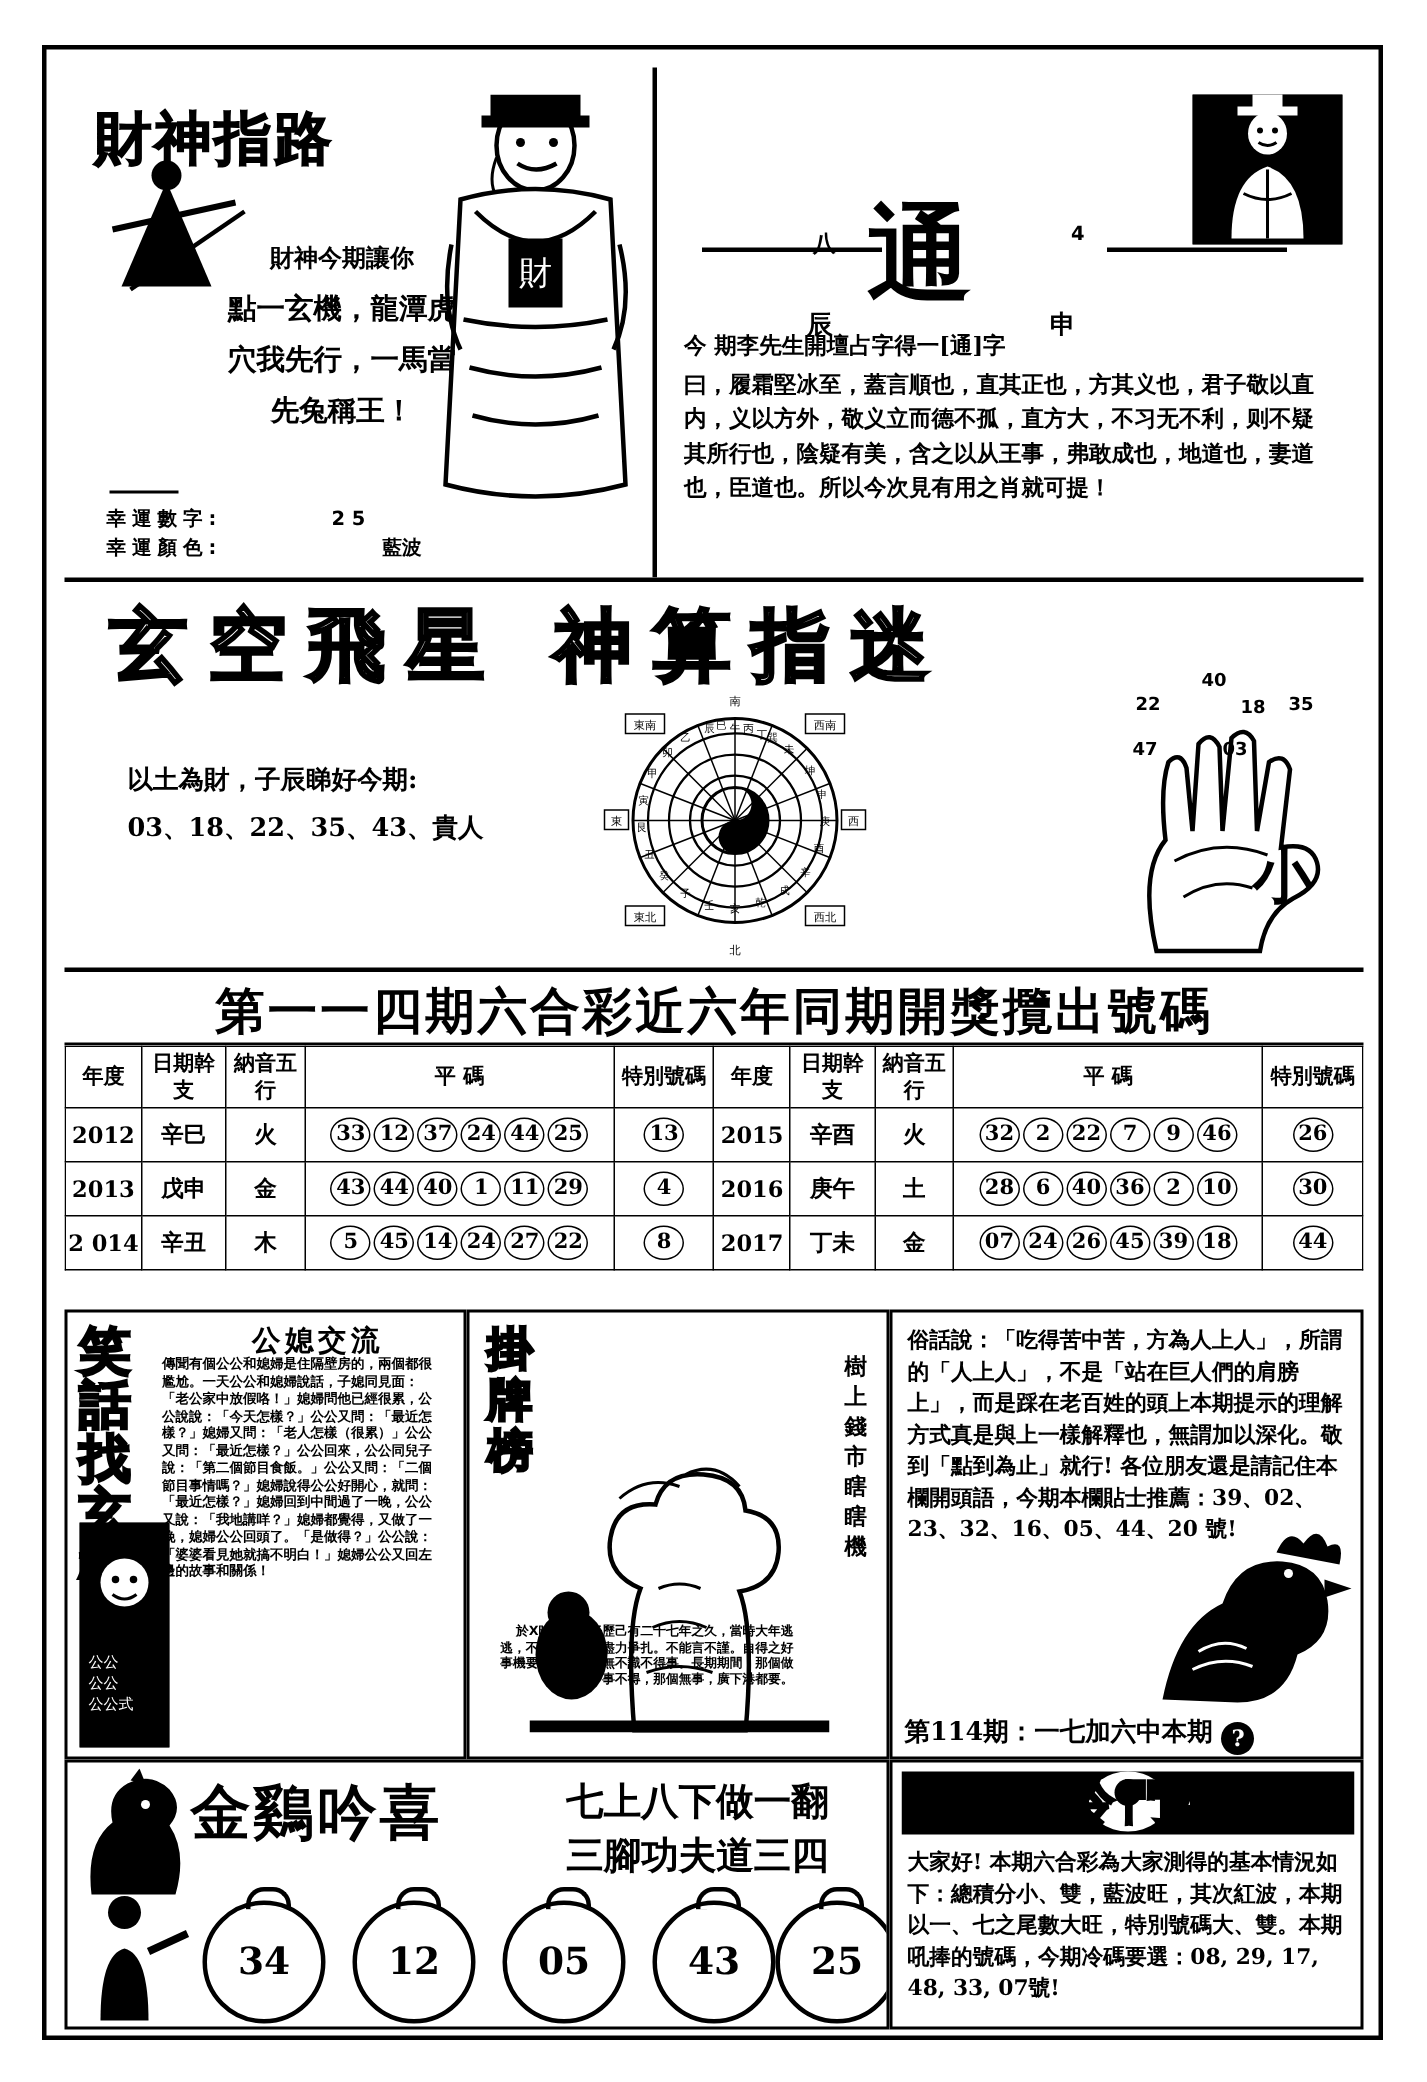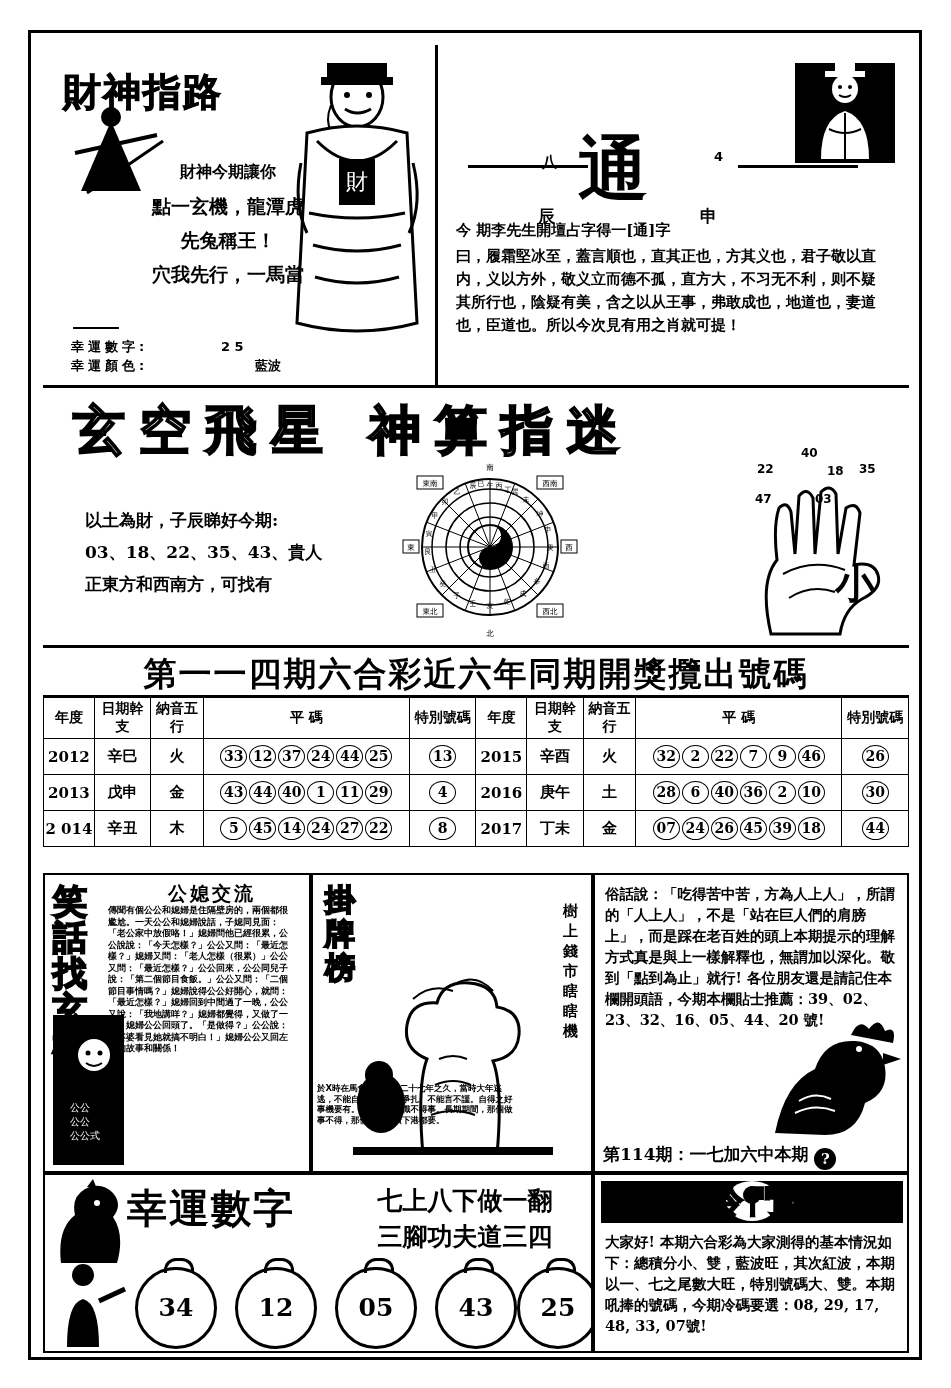--- a/index.html
+++ b/index.html
@@ -67,21 +67,21 @@
 
   
   #p-comic1{left:12px;top:840px;width:268px;height:300px;}
   #p-comic2{left:280px;top:840px;width:282px;height:300px;}
   #p-comic3{left:562px;top:840px;width:316px;height:300px;border-left:2px solid #000;}
   .c1-vert{position:absolute;left:8px;top:8px;width:58px;font-size:34px;font-weight:bold;line-height:36px;
     font-family:"DejaVu Serif","Liberation Serif",serif;color:#fff;-webkit-text-stroke:2px #000;}
   .c1-head{position:absolute;left:72px;top:6px;width:190px;text-align:center;font-size:19px;font-weight:bold;letter-spacing:3px;
     font-family:"DejaVu Serif","Liberation Serif",serif;}
   .c1-body{position:absolute;left:63px;top:30px;width:186px;font-size:9px;line-height:11.5px;font-weight:bold;}
-  .c1-blk{position:absolute;left:8px;top:140px;width:60px;height:150px;background:#000;padding-left:11px;}
+  .c1-blk{position:absolute;left:8px;top:140px;width:60px;height:150px;background:#000;}
   .c2-vert{position:absolute;left:12px;top:8px;width:54px;font-size:30px;font-weight:bold;line-height:34px;
     font-family:"DejaVu Serif","Liberation Serif",serif;color:#fff;-webkit-text-stroke:2px #000;}
   .c2-tree{position:absolute;left:40px;top:50px;width:200px;height:230px;}
   .c2-side{position:absolute;right:6px;top:26px;width:22px;font-size:15px;line-height:20px;font-weight:bold;
     font-family:"DejaVu Serif","Liberation Serif",serif;}
   .c3-text{position:absolute;left:10px;top:8px;width:296px;font-size:14.5px;line-height:21px;font-weight:bold;
     font-family:"DejaVu Serif","Liberation Serif",serif;}
   .c3-big{position:absolute;left:6px;top:212px;font-size:50px;font-weight:bold;letter-spacing:0px;
     font-family:"DejaVu Serif","Liberation Serif",serif;color:#fff;-webkit-text-stroke:2.5px #000;}
   .c3-foot{position:absolute;left:8px;top:268px;font-size:17px;font-weight:bold;font-family:"DejaVu Serif","Liberation Serif",serif;}
@@ -133,22 +133,22 @@
     </svg>
     <svg style="position:absolute;left:28px;top:56px;width:100px;height:100px" viewBox="0 0 100 100">
       <path d="M10 90 L40 20 L70 90 Z" fill="#000"></path>
       <circle cx="40" cy="16" r="10" fill="#000"></circle>
       <path d="M4 52 L86 34" stroke="#000" stroke-width="4"></path>
       <path d="M16 92 L92 40" stroke="#000" stroke-width="3"></path>
     </svg>
     <div class="caishen-poem">
       <div class="l1">財神今期讓你</div>
       <div>點一玄機，龍潭虎</div>
+      <div>穴我先行，一馬當</div>
       <div>先兔稱王！</div>
-      <div>穴我先行，一馬當</div>
     </div>
     <div class="hr-small"></div>
     <div class="lucky-table">
       <div class="lucky-row">
         <span class="k">幸運數字:</span>
         <span class="v" style="padding-left:58px">2      5</span>
       </div>
       <div class="lucky-row">
         <span class="k">幸運顏色:</span>
         <span class="v" style="padding-left:92px">藍波</span>
@@ -178,21 +178,20 @@
       <path d="M50 50 l0 46" stroke="#000" stroke-width="2"></path>
       <path d="M34 66 q16 8 32 0" stroke="#000" stroke-width="2" fill="none"></path>
     </svg>
   </div>
 
   <div class="panel" id="p-xuankong">
     <div class="xk-title">玄空飛星  神算指迷</div>
     <div class="xk-text">
       <div>以土為財，子辰睇好今期:</div>
       <div>03、18、22、35、43、貴人</div>
-      <div>正東方和西南方，可找有</div>
     </div>
 
     <svg class="compass" viewBox="0 0 190 186">
       <circle cx="95" cy="93" r="68" fill="none" stroke="#000" stroke-width="2"></circle>
       <circle cx="95" cy="93" r="58" fill="none" stroke="#000" stroke-width="1.5"></circle>
       <circle cx="95" cy="93" r="44" fill="none" stroke="#000" stroke-width="1.5"></circle>
       <circle cx="95" cy="93" r="30" fill="none" stroke="#000" stroke-width="1.5"></circle>
       <path d="M95 71 a11 11 0 0 1 0 22 a11 11 0 0 0 0 22 a22 22 0 0 0 0 -44" fill="#000"></path>
       <circle cx="95" cy="93" r="22" fill="none" stroke="#000" stroke-width="2"></circle>
       <circle cx="95" cy="82" r="3.2" fill="#fff"></circle>
@@ -351,21 +350,21 @@
       <path d="M86 134 q14 -6 28 0" stroke="#000" stroke-width="2" fill="none"></path>
       <path d="M82 160 q18 -8 36 0" stroke="#000" stroke-width="2" fill="none"></path>
       <path d="M78 190 q22 -8 44 0" stroke="#000" stroke-width="2" fill="none"></path>
       <path d="M60 74 q18 -16 40 -8" stroke="#000" stroke-width="2" fill="none"></path>
       <path d="M104 58 q20 -10 36 8" stroke="#000" stroke-width="2" fill="none"></path>
       <ellipse cx="28" cy="178" rx="24" ry="30" fill="#000"></ellipse>
       <circle cx="26" cy="150" r="14" fill="#000"></circle>
       <rect x="0" y="222" width="200" height="8" fill="#000"></rect>
     </svg>
     <div class="c2-side">樹上錢市瞎瞎機</div>
-    <div style="position:absolute;left:4px;top:208px;width:200px;font-size:8.5px;line-height:10.5px;font-weight:bold;">於X時在馬會任歷己有二十七年之久，當時大年逃逃，不能自主，仍盡力爭扎。不能言不謹。自得之好事機要有。情涵者無不識不得事。長期期間，那個做事不得，那個無事，廣下港都要。</div>
+    <div style="position:absolute;left:16px;top:208px;width:200px;font-size:8.5px;line-height:10.5px;font-weight:bold;text-align:right;">於X時在馬會任歷己有二十七年之久，當時大年逃逃，不能自主，仍盡力爭扎。不能言不謹。自得之好事機要有。情涵者無不識不得事。長期期間，那個做事不得，那個無事，廣下港都要。</div>
   </div>
 
   <div class="panel" id="p-comic3">
     <div class="c3-text">俗話說：「吃得苦中苦，方為人上人」，所謂的「人上人」，不是「站在巨人們的肩膀上」，而是踩在老百姓的頭上本期提示的理解方式真是與上一樣解釋也，無謂加以深化。敬到「點到為止」就行! 各位朋友還是請記住本欄開頭語，今期本欄貼士推薦：39、02、23、32、16、05、44、20 號!</div>
     <svg style="position:absolute;right:2px;top:134px;width:150px;height:130px" viewBox="0 0 150 130">
       <path d="M20 124 q10 -50 40 -64 q10 -30 40 -28 q26 2 30 26 q4 26 -20 36 q-8 32 -40 32 z" fill="#000"></path>
       <path d="M96 26 q8 -18 18 -6 q10 -14 16 2 q12 -6 8 12" fill="#000"></path>
       <circle cx="104" cy="40" r="3" fill="#fff"></circle>
       <path d="M128 44 l18 6 l-18 6 z" fill="#000"></path>
       <g stroke="#fff" stroke-width="2">
@@ -378,21 +377,21 @@
       <span class="qmark">?</span>
     </div>
   </div>
 
   <div class="panel" id="p-bottomleft">
     <svg style="position:absolute;left:8px;top:4px;width:70px;height:86px" viewBox="0 0 70 86">
       <path d="M8 84 q-4 -34 14 -48 q-4 -18 10 -26 q16 -8 28 4 q10 12 0 24 q12 18 4 46 z" fill="#000"></path>
       <path d="M34 8 l6 -8 l4 10 z" fill="#000"></path>
       <circle cx="44" cy="24" r="3" fill="#fff"></circle>
     </svg>
-    <div class="bl-title" style="left:82px;">幸運數字</div>
+    <div class="bl-title" style="left:82px;">金鷄吟喜</div>
     <div class="bl-poem">
       <div>七上八下做一翻</div>
       <div>三腳功夫道三四</div>
     </div>
     <div class="bigball" style="left:90px;"><i></i><span>34</span></div>
     <div class="bigball" style="left:190px;"><i></i><span>12</span></div>
     <div class="bigball" style="left:290px;"><i></i><span>05</span></div>
     <div class="bigball" style="left:390px;"><i></i><span>43</span></div>
     <div class="bigball" style="left:472px;"><i></i><span>25</span></div>
     <svg style="position:absolute;left:8px;top:86px;width:80px;height:88px" viewBox="0 0 80 88">

